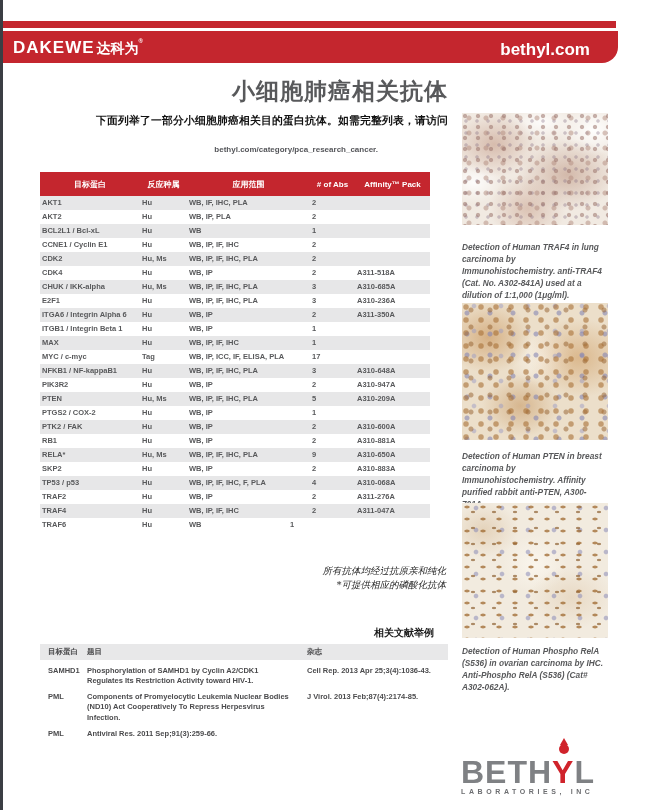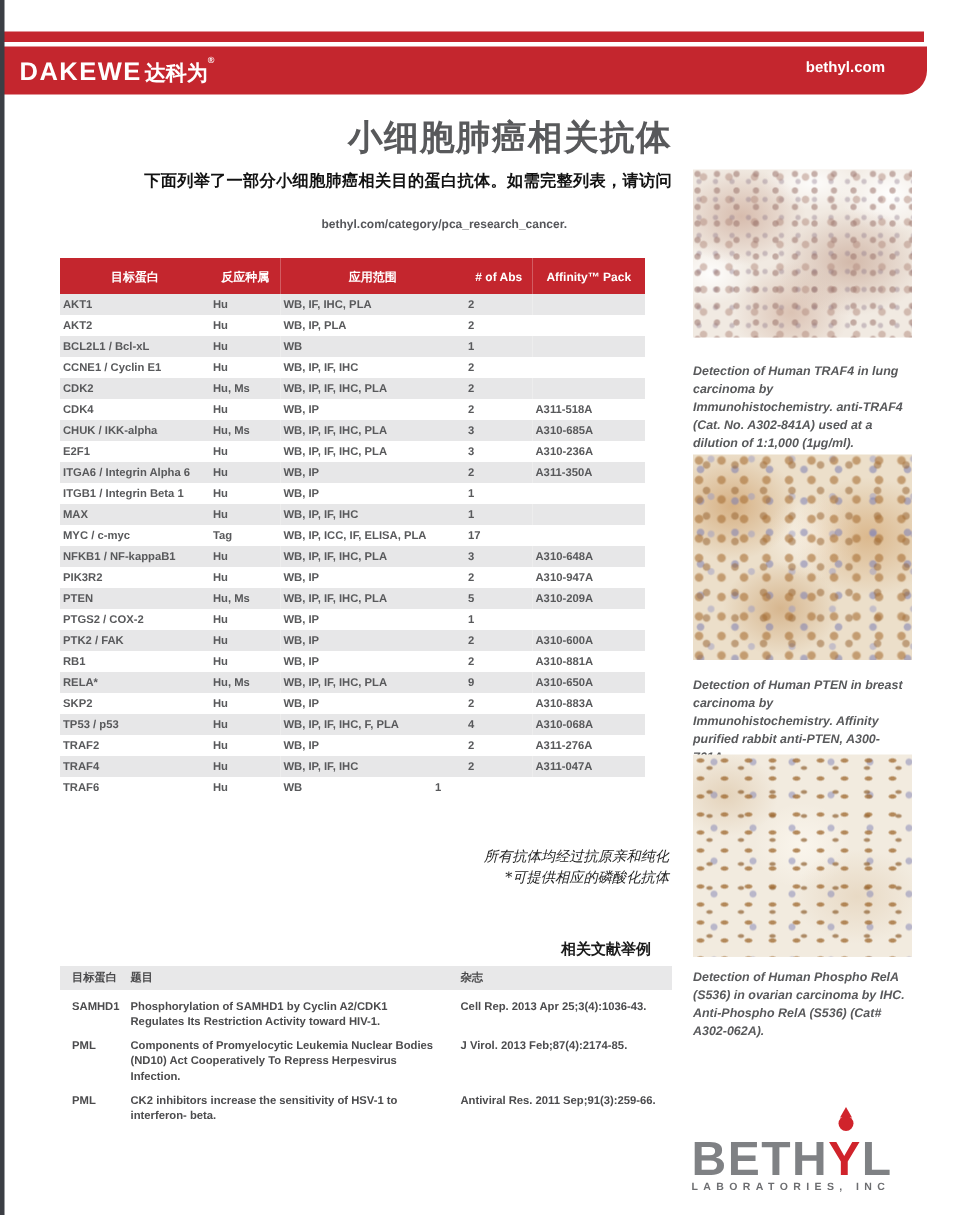--- a/index.html
+++ b/index.html
@@ -10,21 +10,21 @@
   }
   
   .edge-strip{position:absolute;left:0;top:0;width:3px;height:810px;background:#3b3e44;z-index:20;}
 
   
   .top-stripe{position:absolute;left:0;top:21px;width:616px;height:7px;background:#C4262E;}
   .header-bar{position:absolute;left:0;top:31px;width:618px;height:32px;background:#C4262E;border-radius:0 0 16px 0;}
   .dakewe-logo{position:absolute;left:13px;top:7px;color:#fff;font-weight:bold;font-size:17px;letter-spacing:1px;white-space:nowrap;}
   .dakewe-logo .cn{font-size:14px;letter-spacing:0;margin-left:2px;}
   .dakewe-logo .reg{font-size:6px;vertical-align:top;}
-  .site-link{position:absolute;right:28px;top:9px;color:#fff;font-weight:bold;font-size:10px;}
+  .site-link{position:absolute;right:28px;top:9px;color:#fff;font-weight:bold;font-size:17px;}
 
   
   .page-title{position:absolute;left:0;top:76px;width:680px;text-align:center;font-size:23px;font-weight:bold;color:#58595B;letter-spacing:1px;}
   .intro{position:absolute;left:40px;top:114px;width:408px;text-align:right;}
   .intro-l1{font-size:10.8px;font-weight:bold;color:#121212;letter-spacing:0.2px;}
   .intro-l2{font-size:8px;font-weight:bold;color:#55565A;margin-top:17px;padding-right:70px;}
 
   
   table.ab{position:absolute;left:40px;top:172px;width:390px;border-collapse:collapse;table-layout:fixed;}
   table.ab th{background:#C4262E;color:#fff;font-size:8px;font-weight:bold;height:24px;text-align:center;padding:0;}
@@ -323,21 +323,20 @@
         <span class="refs-title">Phosphorylation of SAMHD1 by Cyclin A2/CDK1 Regulates Its Restriction Activity toward HIV-1.</span>
         <span class="refs-journal">Cell Rep. 2013 Apr 25;3(4):1036-43.</span>
       </div>
       <div class="refs-row refs-body-row">
         <span class="refs-protein">PML</span>
         <span class="refs-title">Components of Promyelocytic Leukemia Nuclear Bodies (ND10) Act Cooperatively To Repress Herpesvirus Infection.</span>
         <span class="refs-journal">J Virol. 2013 Feb;87(4):2174-85.</span>
       </div>
       <div class="refs-row refs-body-row">
         <span class="refs-protein">PML</span>
-        <span class="refs-title">CK2 inhibitors increase the sensitivity of HSV-1 to interferon- beta.</span>
         <span class="refs-journal">Antiviral Res. 2011 Sep;91(3):259-66.</span>
       </div>
     </div>
 </div>
 
 <div class="figure fig-1">
   <div class="ihc ihc1"></div>
   <div class="caption cap-1">Detection of Human TRAF4 in lung carcinoma by Immunohistochemistry. anti-TRAF4 (Cat. No. A302-841A) used at a dilution of 1:1,000 (1μg/ml).</div>
 </div>
 <div class="figure fig-2">

